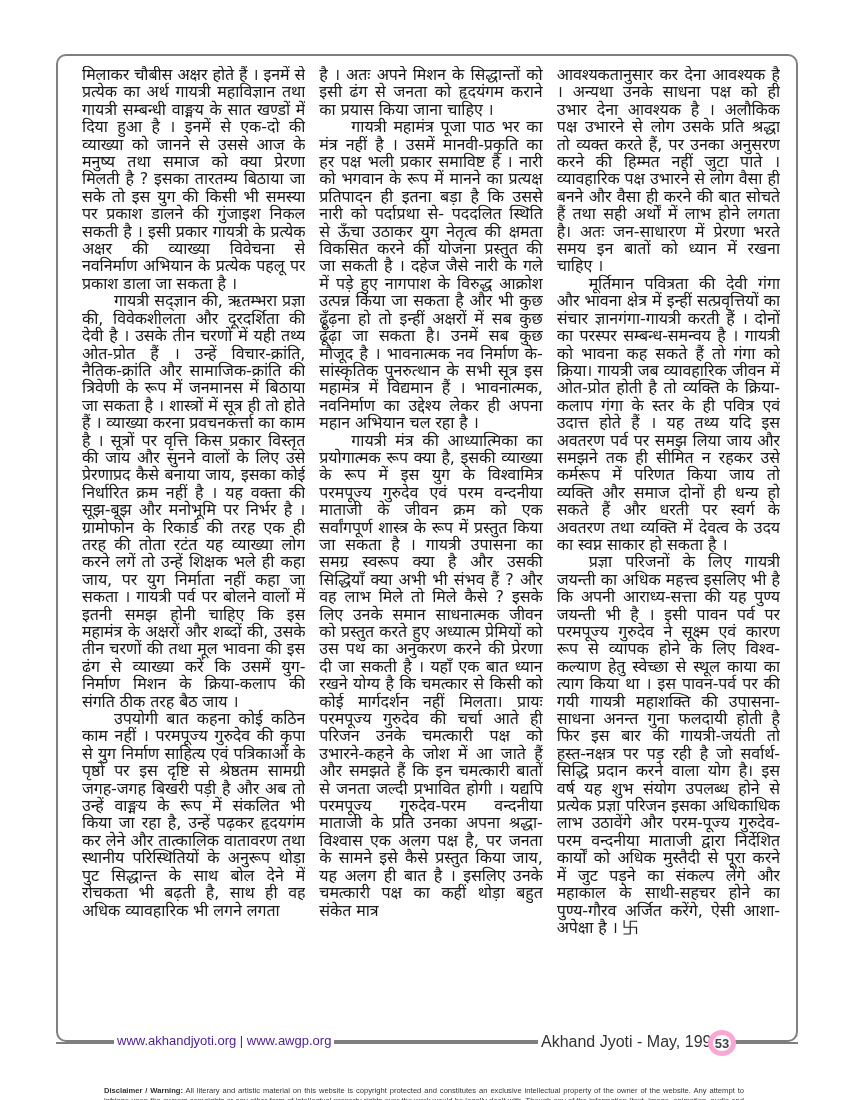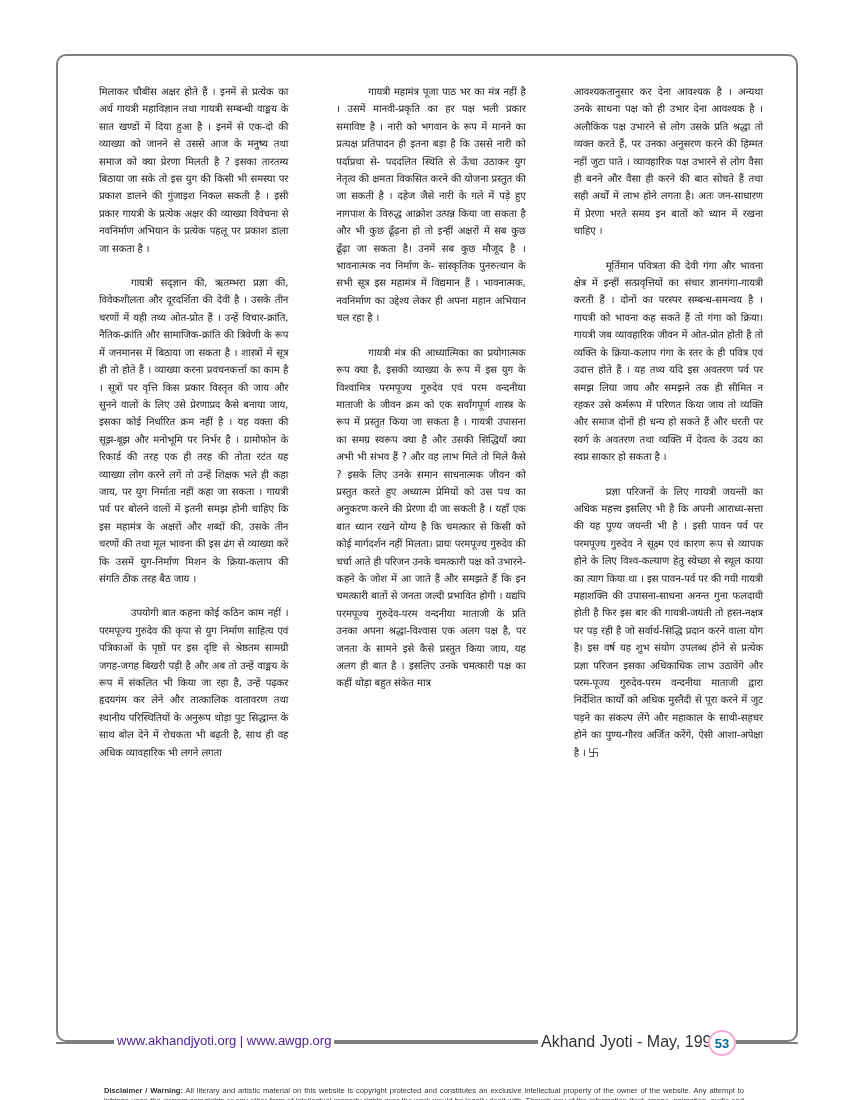--- a/index.html
+++ b/index.html
@@ -7,43 +7,43 @@
   .frame {
     position: absolute; left: 56px; top: 54px; width: 742px; height: 988px;
     border: 2px solid #7f7f7f; border-radius: 10px; box-sizing: border-box;
   }
   .columns {
     position: absolute; left: 82px; top: 66px; width: 698px; height: 960px;
     display: flex; gap: 14px;
   }
   .col { flex: 1 1 0; overflow: hidden; }
   .col p {
-    margin: 17px; font-size: 10px; line-height: 17.4px; text-align: justify;
+    margin: 0; font-size: 16px; line-height: 17.4px; text-align: justify;
     font-family: "DejaVu Sans", sans-serif; letter-spacing: -0.1px;
   }
   .col p.indent { text-indent: 32px; }
   .footer {
     position: absolute; left: 0; top: 1030px; width: 850px; height: 28px;
   }
   .footer-line {
     position: absolute; top: 12px; height: 2px; background: #7f7f7f;
   }
   .footer-left {
     position: absolute; left: 114px; top: 3px; font-family: "Liberation Sans", sans-serif;
     font-size: 13px; color: #4c1d95; background: #fff; padding: 0 3px;
   }
   .footer-right {
     position: absolute; left: 538px; top: 3px; font-family: "Liberation Sans", sans-serif;
     font-size: 16px; color: #333; background: #fff; padding: 0 3px;
   }
   .page-num {
     position: absolute; left: 708px; top: 0px; width: 28px; height: 26px;
-    border: 2px solid #f9a8d4; border-radius: 50%; box-sizing: border-box;
+    border: 5px solid #f9a8d4; border-radius: 50%; box-sizing: border-box;
     font-family: "Liberation Sans", sans-serif; font-weight: bold; font-size: 13px;
-    display: flex; align-items: center; justify-content: center; background: #fff; color: #0369a1;
+    display: flex; align-items: center; justify-content: center; background: #fff; color: #404040;
   }
   .disclaimer {
     position: absolute; left: 104px; top: 1062px; width: 640px;
     font-family: "Liberation Sans", sans-serif; font-size: 7.6px; line-height: 9.6px; color: #333;
     text-align: justify;
     margin-top: 24px;
   }
   .disclaimer b { font-weight: bold; }
 </style>
 </head>
@@ -51,20 +51,21 @@
 
 <div class="frame"></div>
 
 <div class="columns">
   <div class="col">
     <p>मिलाकर चौबीस अक्षर होते हैं । इनमें से प्रत्येक का अर्थ गायत्री महाविज्ञान तथा गायत्री सम्बन्धी वाङ्मय के सात खण्डों में दिया हुआ है । इनमें से एक-दो की व्याख्या को जानने से उससे आज के मनुष्य तथा समाज को क्या प्रेरणा मिलती है ? इसका तारतम्य बिठाया जा सके तो इस युग की किसी भी समस्या पर प्रकाश डालने की गुंजाइश निकल सकती है । इसी प्रकार गायत्री के प्रत्येक अक्षर की व्याख्या विवेचना से नवनिर्माण अभियान के प्रत्येक पहलू पर प्रकाश डाला जा सकता है ।</p>
     <p class="indent">गायत्री सद्ज्ञान की, ऋतम्भरा प्रज्ञा की, विवेकशीलता और दूरदर्शिता की देवी है । उसके तीन चरणों में यही तथ्य ओत-प्रोत हैं । उन्हें विचार-क्रांति, नैतिक-क्रांति और सामाजिक-क्रांति की त्रिवेणी के रूप में जनमानस में बिठाया जा सकता है । शास्त्रों में सूत्र ही तो होते हैं । व्याख्या करना प्रवचनकर्त्ता का काम है । सूत्रों पर वृत्ति किस प्रकार विस्तृत की जाय और सुनने वालों के लिए उसे प्रेरणाप्रद कैसे बनाया जाय, इसका कोई निर्धारित क्रम नहीं है । यह वक्ता की सूझ-बूझ और मनोभूमि पर निर्भर है । ग्रामोफोन के रिकार्ड की तरह एक ही तरह की तोता रटंत यह व्याख्या लोग करने लगें तो उन्हें शिक्षक भले ही कहा जाय, पर युग निर्माता नहीं कहा जा सकता । गायत्री पर्व पर बोलने वालों में इतनी समझ होनी चाहिए कि इस महामंत्र के अक्षरों और शब्दों की, उसके तीन चरणों की तथा मूल भावना की इस ढंग से व्याख्या करें कि उसमें युग-निर्माण मिशन के क्रिया-कलाप की संगति ठीक तरह बैठ जाय ।</p>
     <p class="indent">उपयोगी बात कहना कोई कठिन काम नहीं । परमपूज्य गुरुदेव की कृपा से युग निर्माण साहित्य एवं पत्रिकाओं के पृष्ठों पर इस दृष्टि से श्रेष्ठतम सामग्री जगह-जगह बिखरी पड़ी है और अब तो उन्हें वाङ्मय के रूप में संकलित भी किया जा रहा है, उन्हें पढ़कर हृदयगंम कर लेने और तात्कालिक वातावरण तथा स्थानीय परिस्थितियों के अनुरूप थोड़ा पुट सिद्धान्त के साथ बोल देने में रोचकता भी बढ़ती है, साथ ही वह अधिक व्यावहारिक भी लगने लगता</p>
   </div>
   <div class="col">
+    <p>है । अतः अपने मिशन के सिद्धान्तों को इसी ढंग से जनता को हृदयंगम कराने का प्रयास किया जाना चाहिए ।</p>
     <p class="indent">गायत्री महामंत्र पूजा पाठ भर का मंत्र नहीं है । उसमें मानवी-प्रकृति का हर पक्ष भली प्रकार समाविष्ट है । नारी को भगवान के रूप में मानने का प्रत्यक्ष प्रतिपादन ही इतना बड़ा है कि उससे नारी को पर्दाप्रथा से- पददलित स्थिति से ऊँचा उठाकर युग नेतृत्व की क्षमता विकसित करने की योजना प्रस्तुत की जा सकती है । दहेज जैसे नारी के गले में पड़े हुए नागपाश के विरुद्ध आक्रोश उत्पन्न किया जा सकता है और भी कुछ ढूँढ़ना हो तो इन्हीं अक्षरों में सब कुछ ढूँढ़ा जा सकता है। उनमें सब कुछ मौजूद है । भावनात्मक नव निर्माण के- सांस्कृतिक पुनरुत्थान के सभी सूत्र इस महामंत्र में विद्यमान हैं । भावनात्मक, नवनिर्माण का उद्देश्य लेकर ही अपना महान अभियान चल रहा है ।</p>
     <p class="indent">गायत्री मंत्र की आध्यात्मिका का प्रयोगात्मक रूप क्या है, इसकी व्याख्या के रूप में इस युग के विश्वामित्र परमपूज्य गुरुदेव एवं परम वन्दनीया माताजी के जीवन क्रम को एक सर्वांगपूर्ण शास्त्र के रूप में प्रस्तुत किया जा सकता है । गायत्री उपासना का समग्र स्वरूप क्या है और उसकी सिद्धियाँ क्या अभी भी संभव हैं ? और वह लाभ मिले तो मिले कैसे ? इसके लिए उनके समान साधनात्मक जीवन को प्रस्तुत करते हुए अध्यात्म प्रेमियों को उस पथ का अनुकरण करने की प्रेरणा दी जा सकती है । यहाँ एक बात ध्यान रखने योग्य है कि चमत्कार से किसी को कोई मार्गदर्शन नहीं मिलता। प्रायः परमपूज्य गुरुदेव की चर्चा आते ही परिजन उनके चमत्कारी पक्ष को उभारने-कहने के जोश में आ जाते हैं और समझते हैं कि इन चमत्कारी बातों से जनता जल्दी प्रभावित होगी । यद्यपि परमपूज्य गुरुदेव-परम वन्दनीया माताजी के प्रति उनका अपना श्रद्धा-विश्वास एक अलग पक्ष है, पर जनता के सामने इसे कैसे प्रस्तुत किया जाय, यह अलग ही बात है । इसलिए उनके चमत्कारी पक्ष का कहीं थोड़ा बहुत संकेत मात्र</p>
   </div>
   <div class="col">
     <p>आवश्यकतानुसार कर देना आवश्यक है । अन्यथा उनके साधना पक्ष को ही उभार देना आवश्यक है । अलौकिक पक्ष उभारने से लोग उसके प्रति श्रद्धा तो व्यक्त करते हैं, पर उनका अनुसरण करने की हिम्मत नहीं जुटा पाते । व्यावहारिक पक्ष उभारने से लोग वैसा ही बनने और वैसा ही करने की बात सोचते हैं तथा सही अर्थों में लाभ होने लगता है। अतः जन-साधारण में प्रेरणा भरते समय इन बातों को ध्यान में रखना चाहिए ।</p>
     <p class="indent">मूर्तिमान पवित्रता की देवी गंगा और भावना क्षेत्र में इन्हीं सत्प्रवृत्तियों का संचार ज्ञानगंगा-गायत्री करती हैं । दोनों का परस्पर सम्बन्ध-समन्वय है । गायत्री को भावना कह सकते हैं तो गंगा को क्रिया। गायत्री जब व्यावहारिक जीवन में ओत-प्रोत होती है तो व्यक्ति के क्रिया-कलाप गंगा के स्तर के ही पवित्र एवं उदात्त होते हैं । यह तथ्य यदि इस अवतरण पर्व पर समझ लिया जाय और समझने तक ही सीमित न रहकर उसे कर्मरूप में परिणत किया जाय तो व्यक्ति और समाज दोनों ही धन्य हो सकते हैं और धरती पर स्वर्ग के अवतरण तथा व्यक्ति में देवत्व के उदय का स्वप्न साकार हो सकता है ।</p>
     <p class="indent">प्रज्ञा परिजनों के लिए गायत्री जयन्ती का अधिक महत्त्व इसलिए भी है कि अपनी आराध्य-सत्ता की यह पुण्य जयन्ती भी है । इसी पावन पर्व पर परमपूज्य गुरुदेव ने सूक्ष्म एवं कारण रूप से व्यापक होने के लिए विश्व-कल्याण हेतु स्वेच्छा से स्थूल काया का त्याग किया था । इस पावन-पर्व पर की गयी गायत्री महाशक्ति की उपासना-साधना अनन्त गुना फलदायी होती है फिर इस बार की गायत्री-जयंती तो हस्त-नक्षत्र पर पड़ रही है जो सर्वार्थ-सिद्धि प्रदान करने वाला योग है। इस वर्ष यह शुभ संयोग उपलब्ध होने से प्रत्येक प्रज्ञा परिजन इसका अधिकाधिक लाभ उठावेंगे और परम-पूज्य गुरुदेव-परम वन्दनीया माताजी द्वारा निर्देशित कार्यों को अधिक मुस्तैदी से पूरा करने में जुट पड़ने का संकल्प लेंगे और महाकाल के साथी-सहचर होने का पुण्य-गौरव अर्जित करेंगे, ऐसी आशा-अपेक्षा है । 卐</p>
   </div>
 </div>
 

